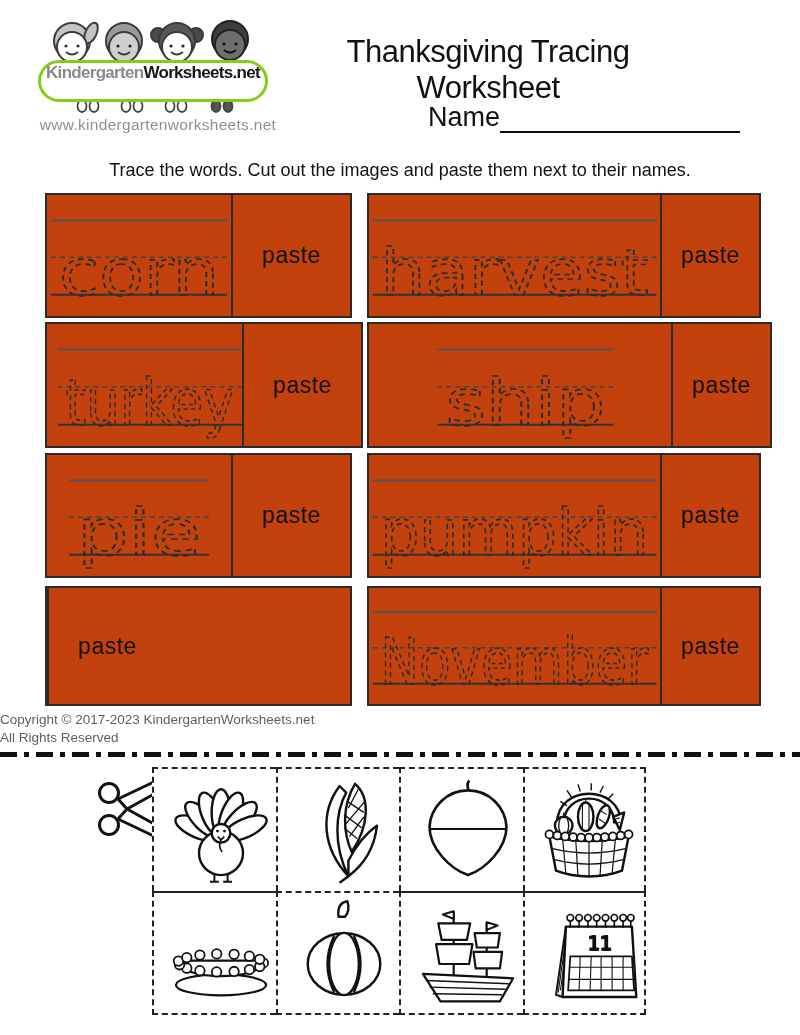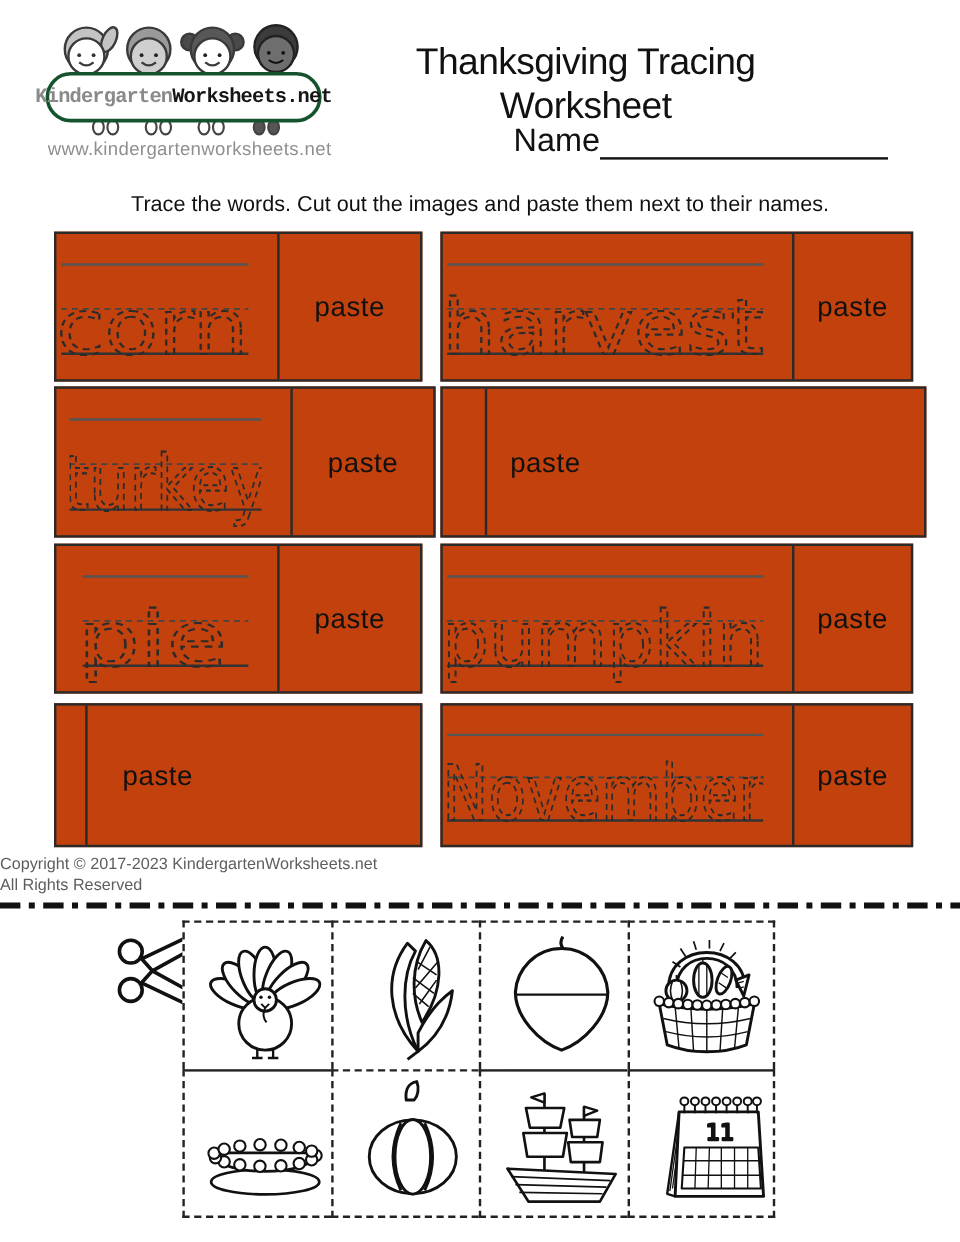--- a/index.html
+++ b/index.html
@@ -2,23 +2,23 @@
 <html><head>
 <meta charset="utf-8">
 <style>
   html,body{margin:0;padding:0;background:#fff;}
   .page{position:relative;width:800px;height:1035px;background:#fff;overflow:hidden;
         font-family:"Liberation Sans",sans-serif;color:#1a1a1a;}
 
   
   .logo{position:absolute;left:38px;top:14px;width:240px;height:125px;}
   .kids{position:absolute;left:4px;top:0;}
-  .banner{position:absolute;left:0;top:46px;width:224px;height:36px;border:3px solid #14532d;
-          border-radius:22px;background:#fff;display:flex;align-items:center;justify-content:center;
-          font-weight:bold;font-size:17px;letter-spacing:-0.7px;white-space:nowrap;z-index:2;font-family:Liberation Mono, monospace;}
+  .banner{position:absolute;left:0;top:46px;width:224px;height:36px;border:3px solid #84cc16;
+          border-radius:22px;background:#fff;display:flex;justify-content:center;
+          font-weight:bold;font-size:17px;letter-spacing:-0.7px;white-space:nowrap;z-index:2;}
   .banner .gray{color:#8a8a8a;}
   .banner .black{color:#161616;}
   .feet{position:absolute;left:0;top:84px;z-index:1;}
   .logo-url{position:absolute;left:0;top:102px;width:240px;text-align:center;
             font-size:15.5px;color:#8f8f8f;letter-spacing:0.3px;}
 
   
   .title{position:absolute;left:278px;top:34px;width:420px;margin:0;text-align:center;
          font-size:31px;font-weight:normal;letter-spacing:-0.5px;color:#111;}
   .name-row{position:absolute;left:428px;top:102px;width:312px;display:flex;align-items:flex-end;}
@@ -35,21 +35,21 @@
   .r1{top:193px;height:121px;} .r2{top:322px;height:122px;padding-left:11px;}
   .r3{top:453px;height:121px;} .r4{top:586px;height:116px;}
   .word-area{flex:1;position:relative;}
   .word-svg{width:100%;height:100%;display:block;}
   .gl-top{stroke:#555;stroke-width:2;}
   .gl-mid{stroke:#444;stroke-width:1.5;stroke-dasharray:5 4;}
   .gl-base{stroke:#333;stroke-width:2;}
   .trace{fill:none;stroke:#2b2b2b;stroke-width:1.7;stroke-dasharray:5 4;
          font-size:64px;font-family:"DejaVu Sans",sans-serif;text-anchor:middle;}
   .paste-cell{border-left:2px solid #2a2a2a;display:flex;align-items:center;justify-content:center;
-              font-size:23px;letter-spacing:0.5px;color:#111;margin-left:24px;}
+              font-size:23px;letter-spacing:0.5px;color:#111;}
   .b-left .paste-cell{width:117px;}
   .b-right .paste-cell{width:97px;}
 
   
   .copyright{position:absolute;left:0;top:711px;width:800px;text-align:left;
              font-size:13.5px;line-height:1.35;color:#5e5e5e;}
 
   
   .cutline{position:absolute;left:0;top:751px;}
   .scissors{position:absolute;left:96px;top:770px;}
@@ -157,20 +157,28 @@
       <svg class="word-svg">
         <line class="gl gl-top" x1="-0.6" y1="21%" x2="184.6" y2="21%"></line>
         <line class="gl gl-mid" x1="-0.6" y1="51.5%" x2="184.6" y2="51.5%"></line>
         <line class="gl gl-base" x1="-0.6" y1="82.5%" x2="184.6" y2="82.5%"></line>
         <text class="trace" x="50%" y="82.5%" textLength="169" lengthAdjust="spacingAndGlyphs">turkey</text>
       </svg>
     </div>
     <div class="paste-cell">paste</div>
   </div>
   <div class="block b-right r2">
+    <div class="word-area">
+      <svg class="word-svg">
+        <line class="gl gl-top" x1="57.5" y1="21%" x2="233.5" y2="21%"></line>
+        <line class="gl gl-mid" x1="57.5" y1="51.5%" x2="233.5" y2="51.5%"></line>
+        <line class="gl gl-base" x1="57.5" y1="82.5%" x2="233.5" y2="82.5%"></line>
+        <text class="trace" x="50%" y="82.5%" textLength="160" lengthAdjust="spacingAndGlyphs">ship</text>
+      </svg>
+    </div>
     <div class="paste-cell">paste</div>
   </div>
 
   <div class="block b-left r3">
     <div class="word-area">
       <svg class="word-svg">
         <line class="gl gl-top" x1="22.0" y1="21%" x2="162.0" y2="21%"></line>
         <line class="gl gl-mid" x1="22.0" y1="51.5%" x2="162.0" y2="51.5%"></line>
         <line class="gl gl-base" x1="22.0" y1="82.5%" x2="162.0" y2="82.5%"></line>
         <text class="trace" x="50%" y="82.5%" textLength="124" lengthAdjust="spacingAndGlyphs">pie</text>

